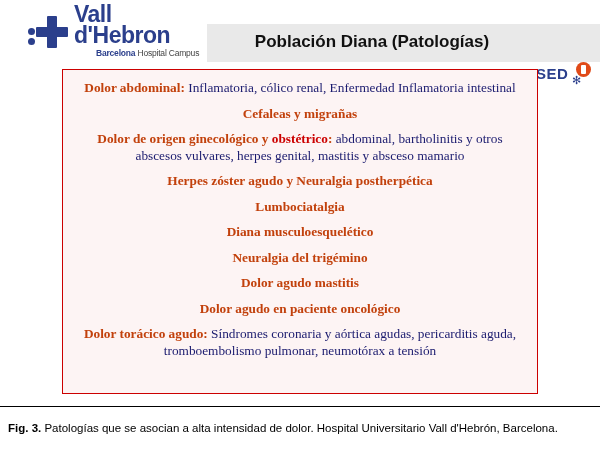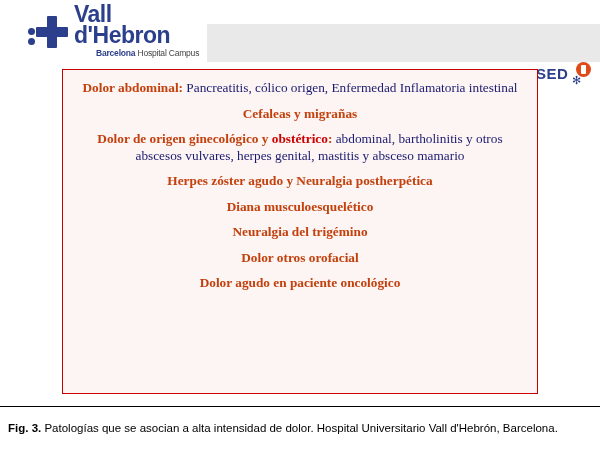--- a/index.html
+++ b/index.html
@@ -218,63 +218,70 @@
       <div class="logo-text">
         <div>Vall</div>
         <div>d'Hebron</div>
       </div>
       <div class="logo-sub">
         <b>Barcelona</b><span> Hospital Campus</span>
       </div>
     </div>
 
     <div class="title-band">
+      <div class="title-text">Población Diana (Patologías)</div>
       <div class="sed-logo">
         <div class="sed-text">SED</div>
         <div class="sed-circle"></div>
         <div class="sed-star">✻</div>
       </div>
     </div>
 
   </div>
 
   <div class="box">
 
     <div class="item">
-      <b>Dolor abdominal:</b><span class="plain"> Pancreatitis, cólico origen, Enfermedad Inflamatoria intestinal</span>
+      <b>Dolor abdominal:</b><span class="plain"> Inflamatoria, cólico renal, Enfermedad Inflamatoria intestinal</span>
     </div>
 
     <div class="item">
       <b>Cefaleas y migrañas</b>
     </div>
 
     <div class="item">
       <b>Dolor de origen ginecológico y </b><span class="hl">obstétrico</span><b>:</b><span class="plain"> abdominal, bartholinitis y otros abscesos vulvares, herpes genital, mastitis y absceso mamario</span>
     </div>
 
     <div class="item">
       <b>Herpes zóster agudo y Neuralgia postherpética</b>
     </div>
 
+    <div class="item">
+      <b>Lumbociatalgia</b>
+    </div>
 
     <div class="item">
       <b>Diana musculoesquelético</b>
     </div>
 
     <div class="item">
       <b>Neuralgia del trigémino</b>
     </div>
 
     <div class="item">
-      <b>Dolor otros orofacial</b>
+      <b>Dolor agudo mastitis</b>
     </div>
 
     <div class="item">
       <b>Dolor agudo en paciente oncológico</b>
     </div>
 
+    <div class="item tight">
+      <b>Dolor torácico agudo:</b><span class="plain"> Síndromes coronaria y aórtica agudas, pericarditis aguda, tromboembolismo pulmonar, neumotórax a tensión</span>
+    </div>
 
   </div>
 </div>
 
 <div class="caption">
   <b>Fig. 3.</b><span> Patologías que se asocian a alta intensidad de dolor. Hospital Universitario Vall d'Hebrón, Barcelona.</span>
 </div>
 
 </body></html>

